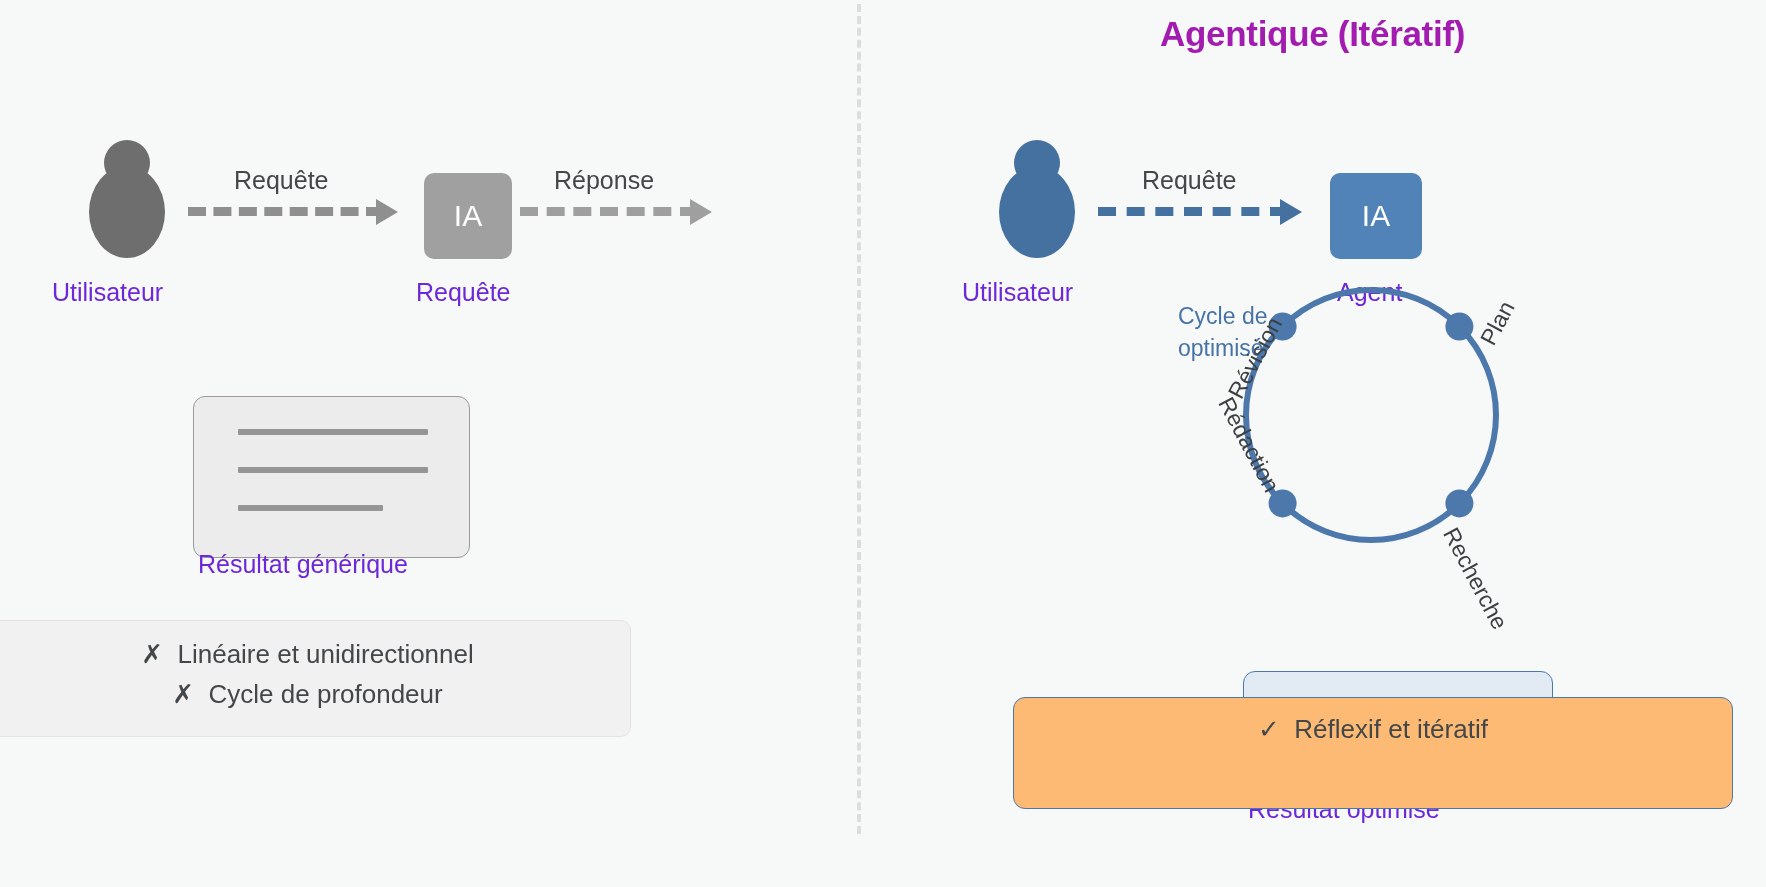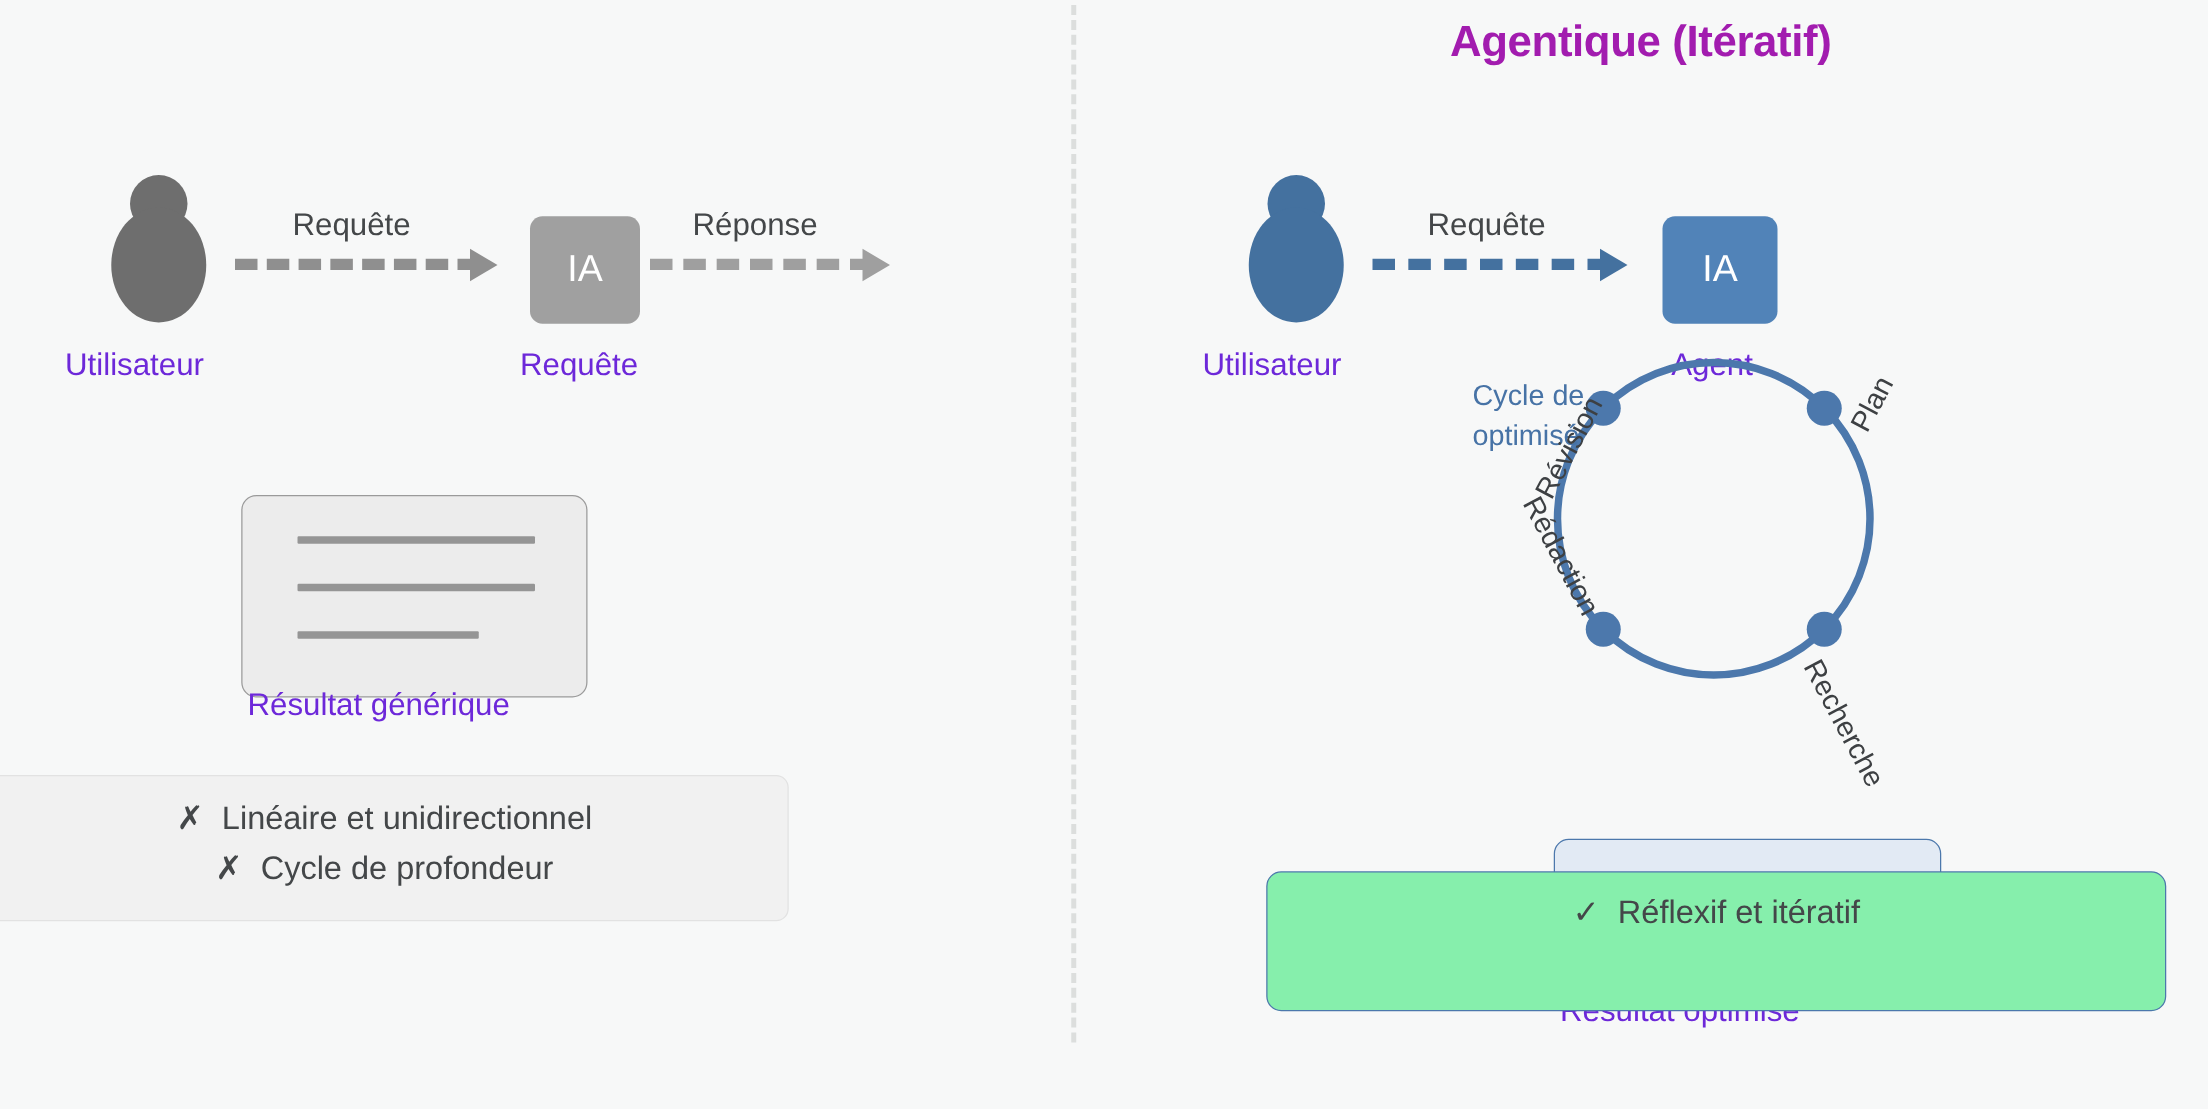--- a/index.html
+++ b/index.html
@@ -121,21 +121,21 @@
   
   #result-card-right{
     position:absolute;left:1243px;top:671px;width:308px;height:128px;
     background:#e2eaf4;border:1.5px solid #4c78ac;border-radius:12px;
   }
   #caption-result-right{left:1248px;top:795px;}
 
   
   #summary-right{
     position:absolute;left:1013px;top:697px;width:718px;height:110px;
-    background:#86efac;border:1.5px solid #4c78ac;border-radius:12px;
+    background:#fdba74;border:1.5px solid #4c78ac;border-radius:12px;
     z-index:5;
   }
   #summary-right .l1{top:16px;}
   #summary-right .l2{top:56px;}
 </style>
 </head>
 <body>
 
 <div class="panel" id="panel-left">
 

